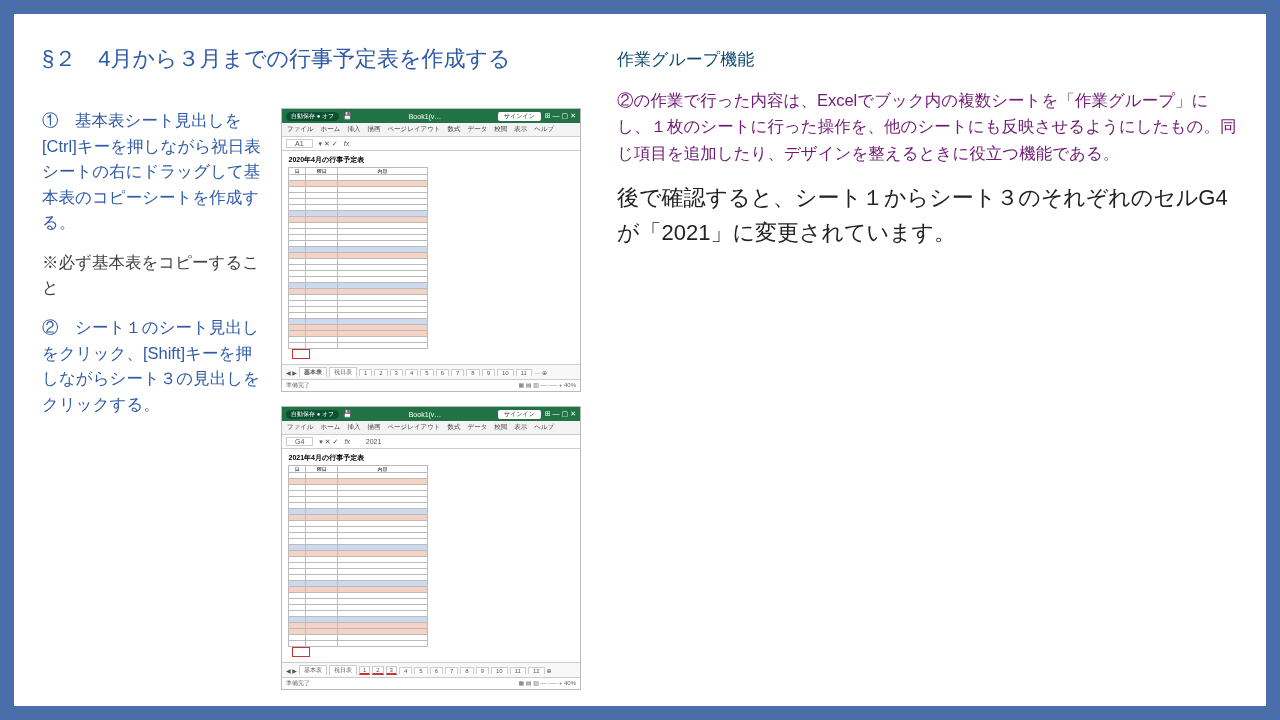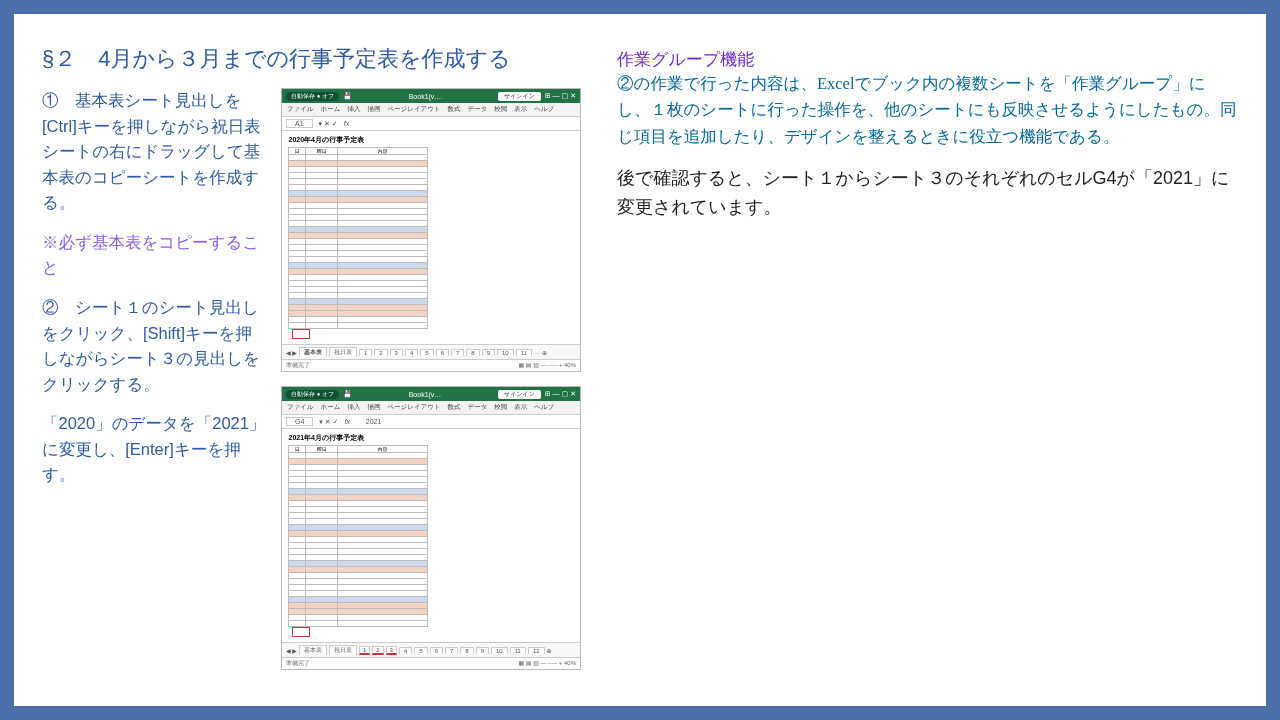--- a/index.html
+++ b/index.html
@@ -23,28 +23,28 @@
     display: flex;
     gap: 14px;
   }
   .text-col { width: 225px; }
   .img-col { width: 305px; display:flex; flex-direction:column; gap:14px;}
   .right-col { flex: 1; }
   h1 {
     color: #2e5aa8;
     font-size: 22px;
     font-weight: normal;
-    margin-bottom: 14px;
+    margin-bottom: 34px;
     width: 545px;
   }
   .step { color: #2e5aa8; font-size: 16.5px; line-height: 1.55; margin-bottom: 14px; }
-  .warn { color: #8b5cf6; font-size: 16.5px; line-height: 1.55; margin-bottom: 14px;}
-  .right-col h2 { color: #6d28d9; font-size: 17px; font-weight: normal; margin-top:4px;}
-  .green { color: #0369a1; font-size: 16.5px; line-height: 1.6; margin-bottom: 14px; font-family: Liberation Serif, serif;}
-  .black { color: #222; font-size: 18px; line-height: 1.6; }
+  .warn { color: #404040; font-size: 16.5px; line-height: 1.55; margin-bottom: 14px;}
+  .right-col h2 { color: #0c4a6e; font-size: 17px; font-weight: normal; margin-bottom: 16px; margin-top:4px;}
+  .green { color: #701a75; font-size: 16.5px; line-height: 1.6; margin-bottom: 14px;}
+  .black { color: #222; font-size: 22px; line-height: 1.6; }
   
   .excel {
     border: 1px solid #bbb;
     font-size: 7px;
     background:#fff;
     width: 300px;
   }
   .titlebar {
     background: #217346;
     color:#fff;
@@ -112,21 +112,20 @@
 <body>
 
 <div class="page">
   <div class="wrap">
     <h1>§２　4月から３月までの行事予定表を作成する</h1>
     <div class="left-col">
       <div class="text-col">
         <p class="step">①　基本表シート見出しを[Ctrl]キーを押しながら祝日表シートの右にドラッグして基本表のコピーシートを作成する。</p>
         <p class="warn">※必ず基本表をコピーすること</p>
         <p class="step">②　シート１のシート見出しをクリック、[Shift]キーを押しながらシート３の見出しをクリックする。</p>
-        <p class="step">「2020」のデータを「2021」に変更し、[Enter]キーを押す。</p>
       </div>
 
       <div class="img-col">
 
         <div class="excel">
           <div class="titlebar">
             <span class="pill"><span>自動保存</span> ● <span>オフ</span></span>
             <span>💾</span>
             <span class="tb-center">Book1(v…</span>
             <span class="signin">サインイン</span>

